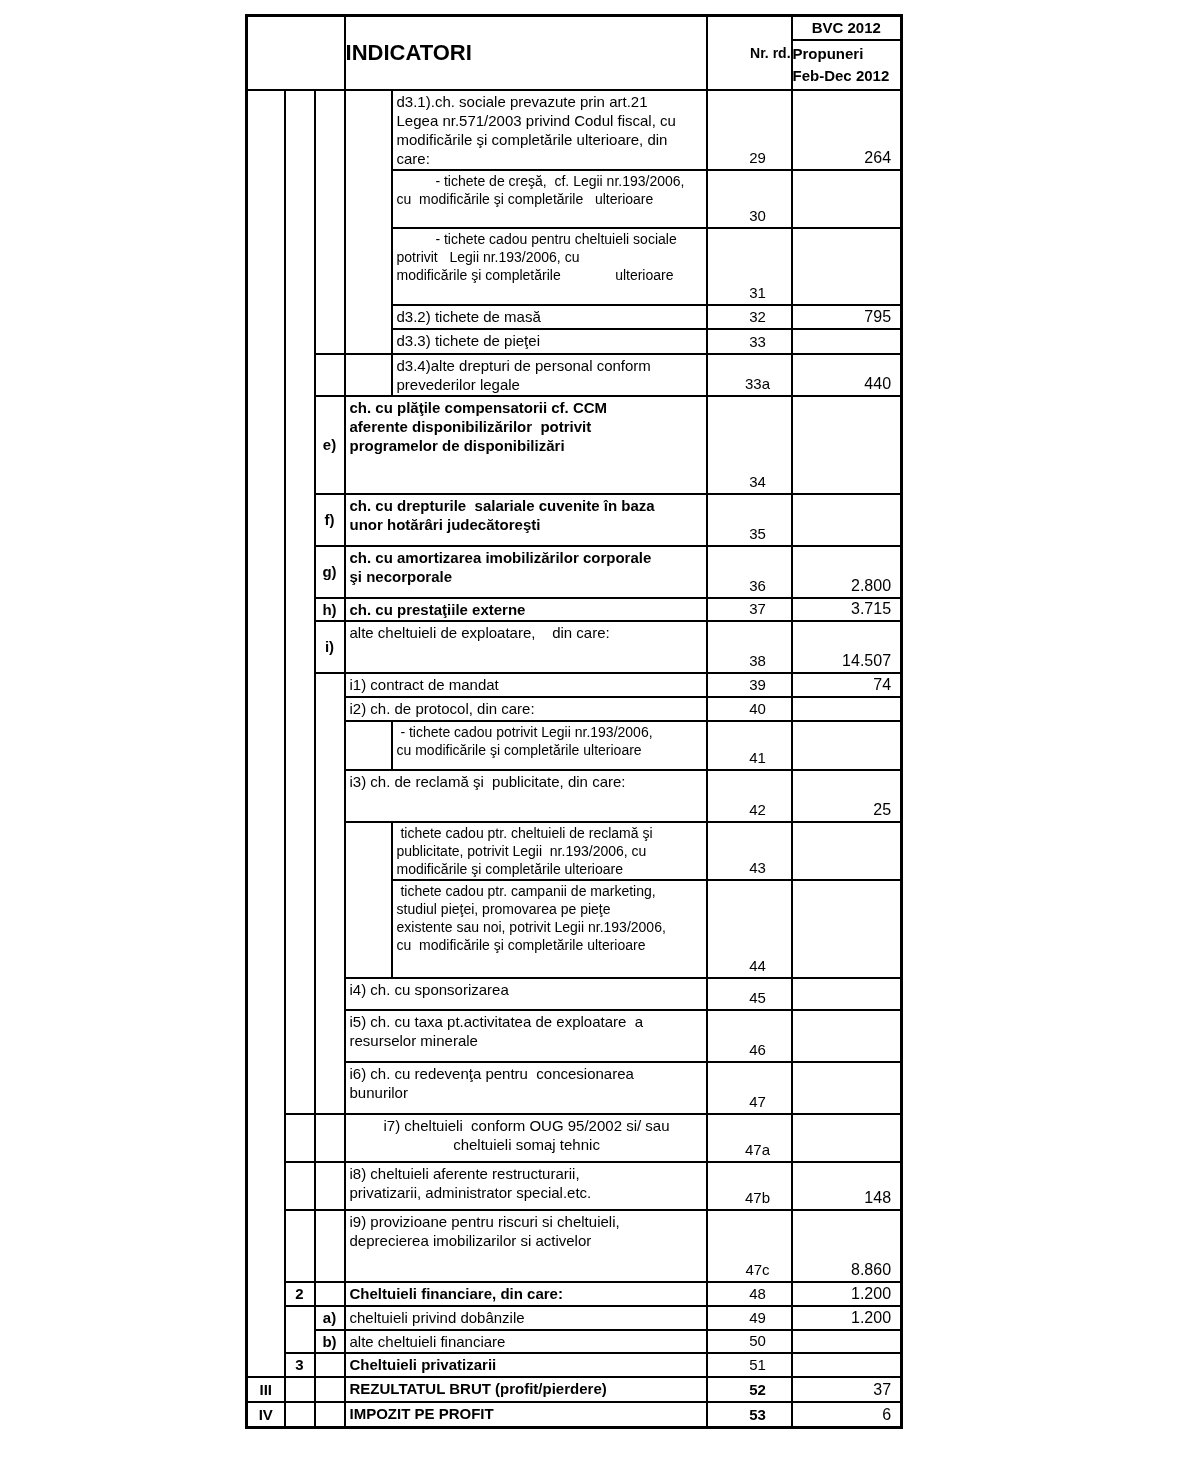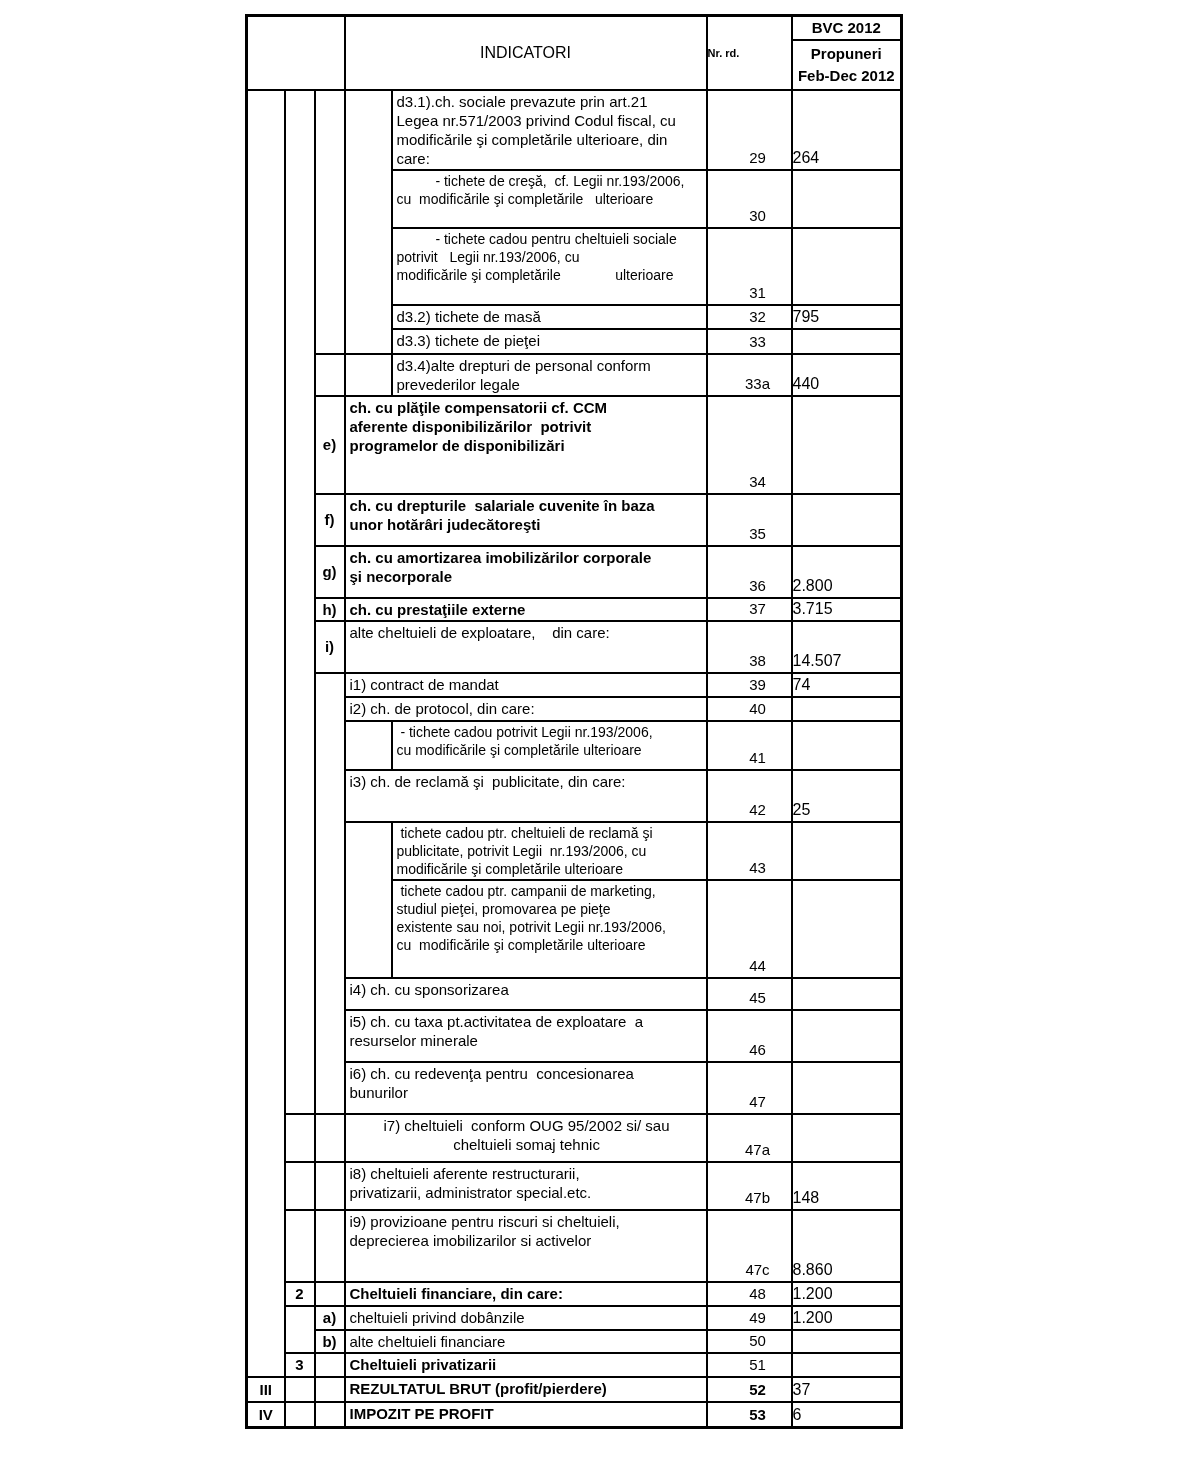--- a/index.html
+++ b/index.html
@@ -7,34 +7,34 @@
     width:1182px;height:1468px;background:#ffffff;position:relative;
     font-family:"Liberation Sans","DejaVu Sans",sans-serif;color:#000;
   }
   .sheet{position:absolute;left:245px;top:14px;}
   table{
     border-collapse:collapse;table-layout:fixed;width:655px;
     border:3px solid #000;
   }
   td{border:2px solid #000;padding:0;overflow:hidden;background:#fff;}
   
-  .hind{font-size:16px;font-weight:normal;text-align:center;vertical-align:middle;}
-  .hnr{font-size:11px;font-weight:bold;text-align:left;vertical-align:middle;}
+  .hind{font-size:22px;font-weight:bold;text-align:left;vertical-align:middle;}
+  .hnr{font-size:14px;font-weight:bold;text-align:right;vertical-align:middle;}
   .hbvc{font-size:15px;font-weight:bold;text-align:center;vertical-align:middle;}
-  .hprop{font-size:15px;font-weight:bold;text-align:center;vertical-align:middle;
+  .hprop{font-size:15px;font-weight:bold;vertical-align:middle;
          white-space:pre-wrap;line-height:22px;}
   
   .txt{vertical-align:top;text-align:left;font-size:15px;line-height:19px;
        white-space:pre-wrap;padding:1px 2px 1px 4px;}
   .sub{font-size:14px;line-height:18px;}
   .b{font-weight:bold;margin-left:46px;}
   .ctr{text-align:center;}
   .lt{vertical-align:middle;text-align:center;font-weight:bold;font-size:15px;}
   .nr{vertical-align:bottom;text-align:center;font-size:15px;padding:0 0 3px 17px;}
-  .val{vertical-align:bottom;text-align:left;font-size:16px;padding:0 9px 2px 0;}
+  .val{vertical-align:bottom;text-align:right;font-size:16px;padding:0 9px 2px 0;}
   .e{background:#fff;}
   b.pfx{font-weight:normal;}
 </style>
 </head>
 <body>
 
 <div class="sheet">
 <table>
   <colgroup>
     <col style="width:38px">

